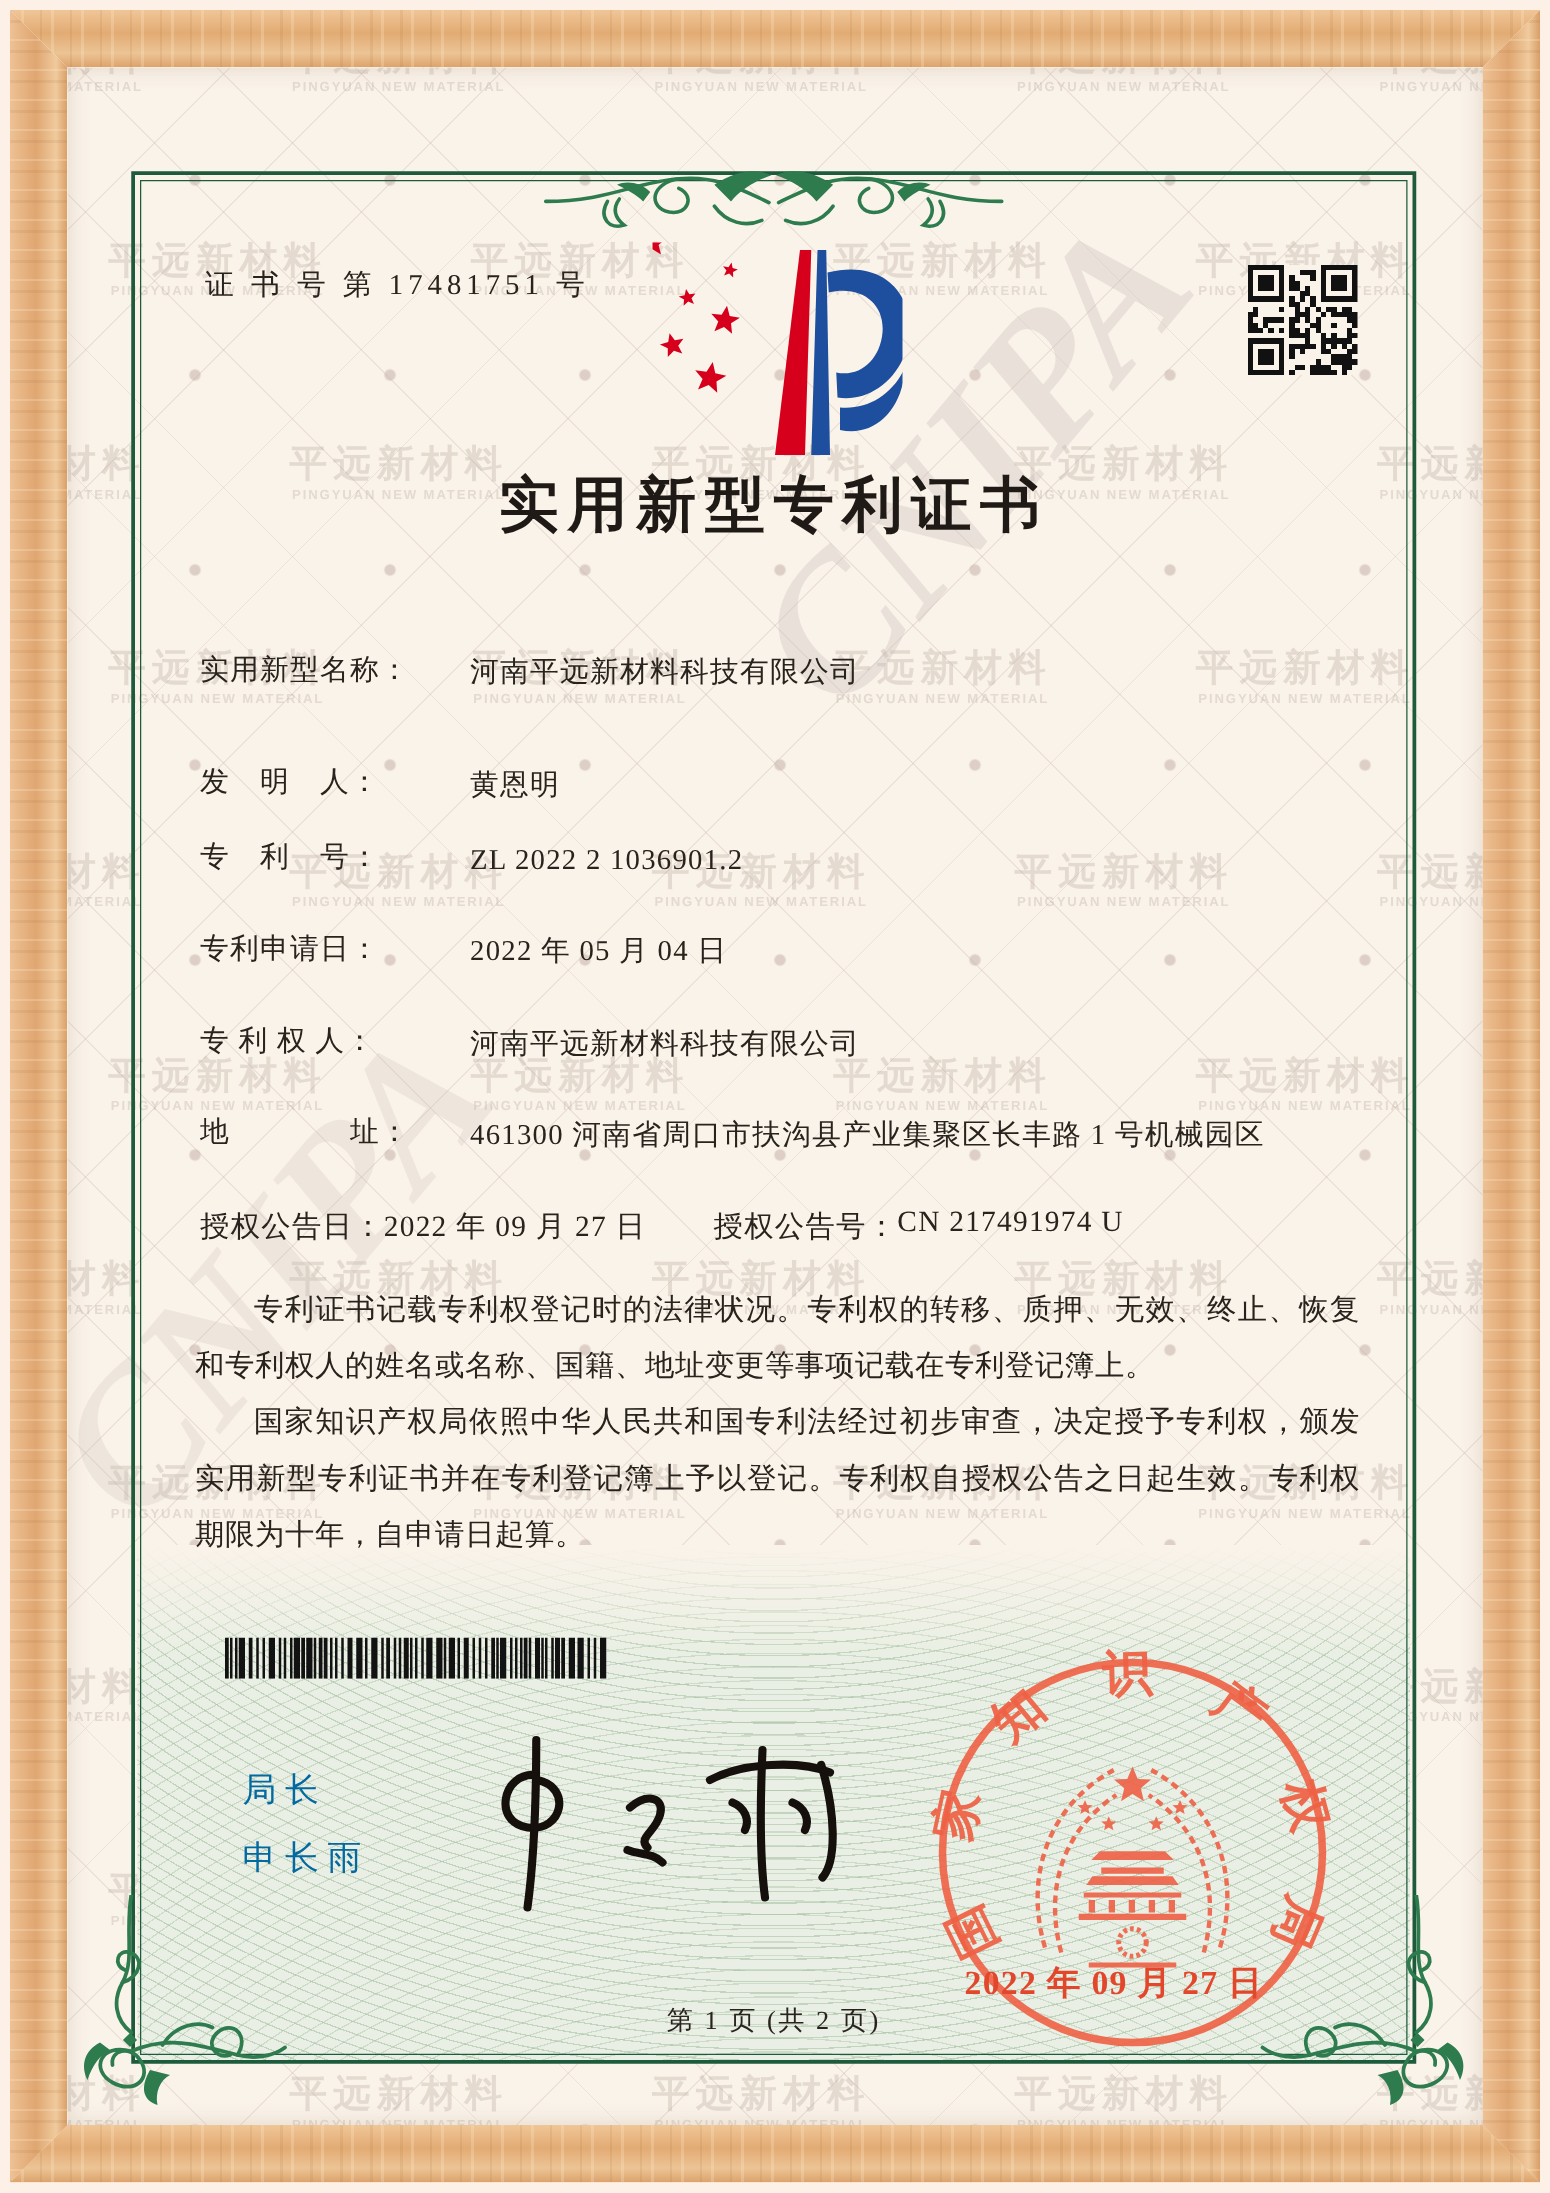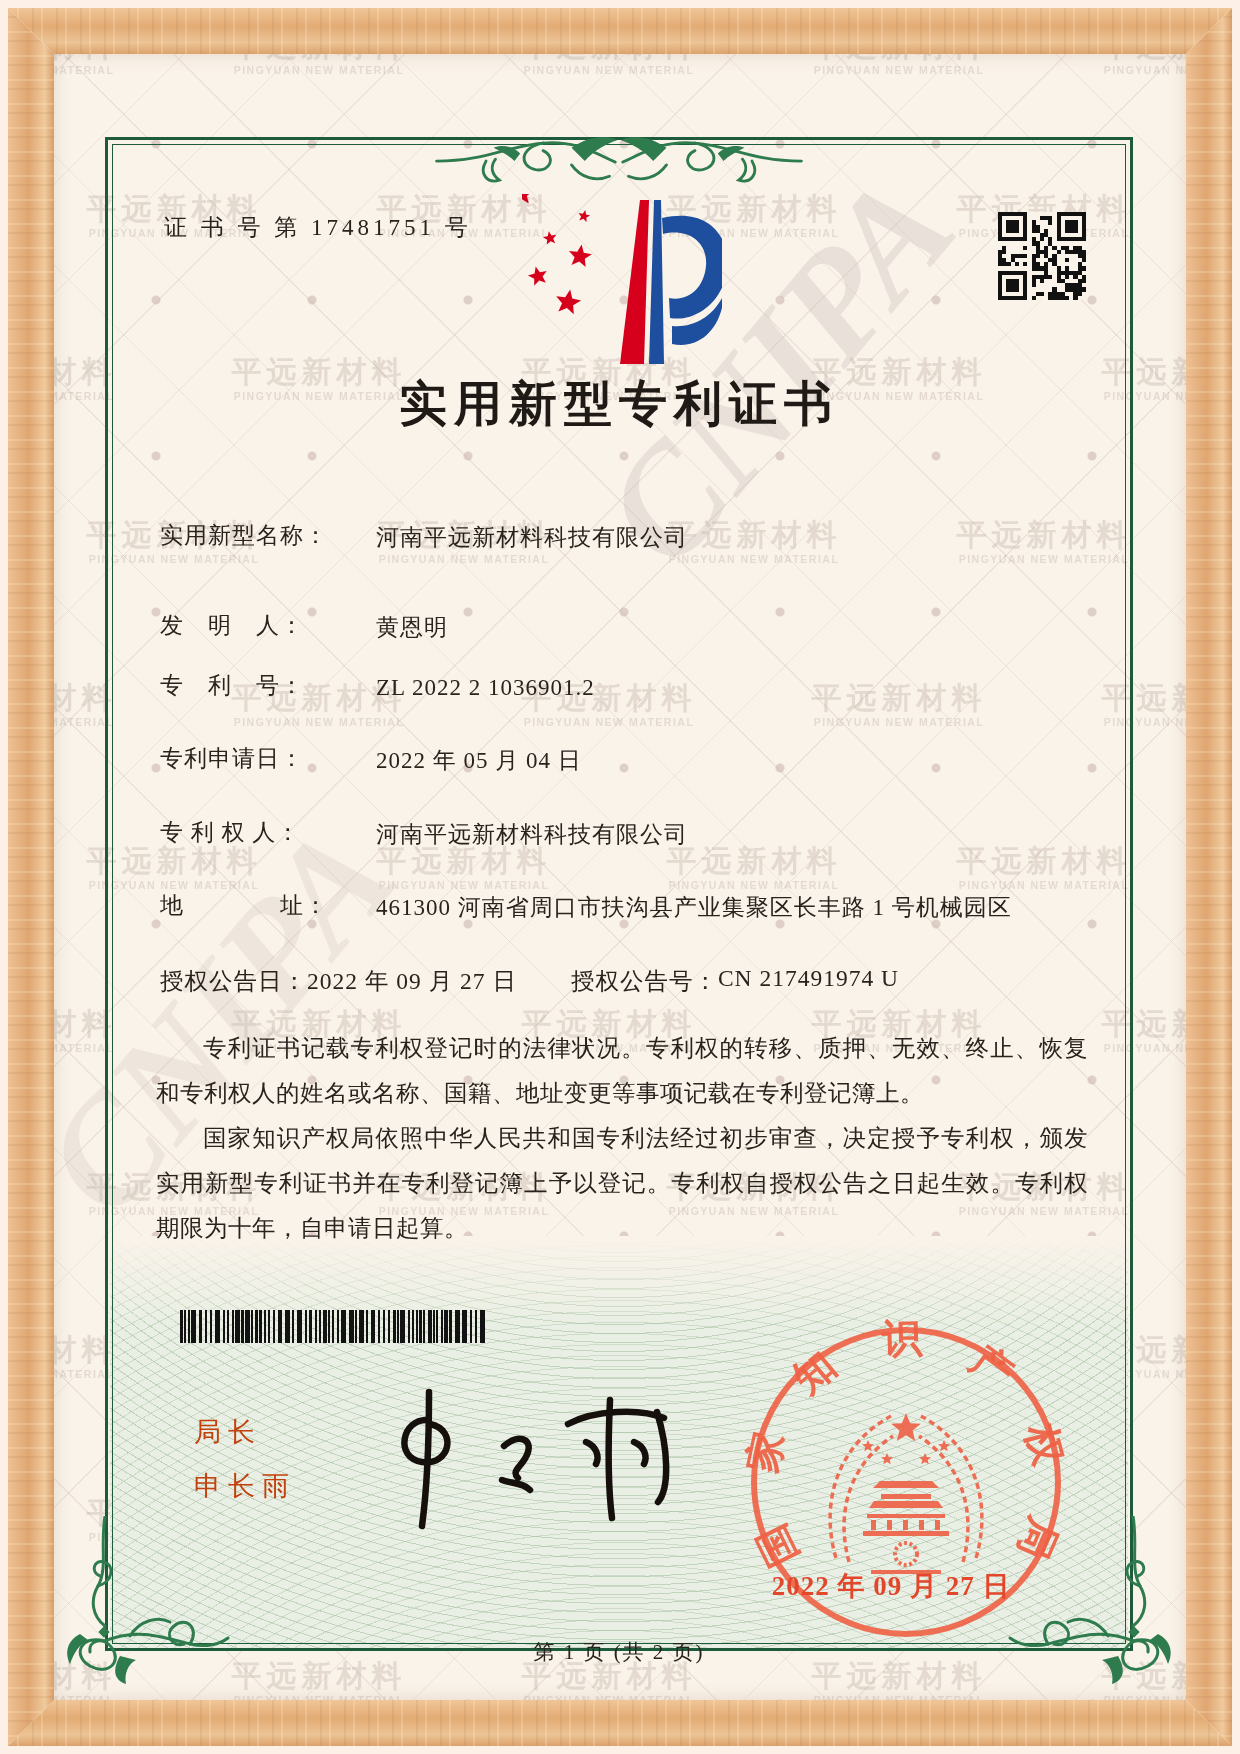--- a/index.html
+++ b/index.html
@@ -76,32 +76,32 @@
   .grant-row { position:absolute; left:106px; top:911px; width:930px; display:flex; font-size:23.5px; letter-spacing:1px; }
   .grant-row .pair2 { margin-left:54px; }
 
   .paras { position:absolute; left:102px; top:972px; width:932px; font-size:23.5px;
     line-height:45px; letter-spacing:0.5px; text-align:justify; }
   .paras p { text-indent:2em; }
 
   .barcode { position:absolute; left:126px; top:1256px; width:312px; height:33px; }
 
   .signer { position:absolute; left:140px; top:1360px; z-index:6;
-    font-family:"Liberation Sans", sans-serif; font-size:27px; letter-spacing:7px; color:#c2410c; }
+    font-family:"Liberation Sans", sans-serif; font-size:27px; letter-spacing:7px; color:#0369a1; }
   .signer div { margin-bottom:18px; }
   .signature { position:absolute; left:318px; top:1330px; z-index:6; }
 
   .seal { position:absolute; left:686px; top:1262px; width:332px; height:332px; z-index:7;
     mix-blend-mode:multiply; }
   .seal svg { position:absolute; inset:0; }
   .seal-date { position:absolute; left:0; right:30px; top:252px; text-align:center;
     color:#e2472c; font-size:27px; font-weight:600; letter-spacing:1px; z-index:8; }
 
   .page-footer { position:absolute; left:51px; top:1548px; width:1028px; text-align:center;
-    font-size:21px; letter-spacing:2px; z-index:6;margin-top:36px; }
+    font-size:21px; letter-spacing:2px; z-index:6; }
   .cont-note { position:absolute; left:51px; top:1618px; width:1028px; text-align:center;
     font-size:21px; letter-spacing:5px; z-index:6; }
 </style>
 </head>
 <body>
 
 <div class="wood wood-top"></div>
 <div class="wood wood-bottom"></div>
 <div class="wood wood-left"></div>
 <div class="wood wood-right"></div>

